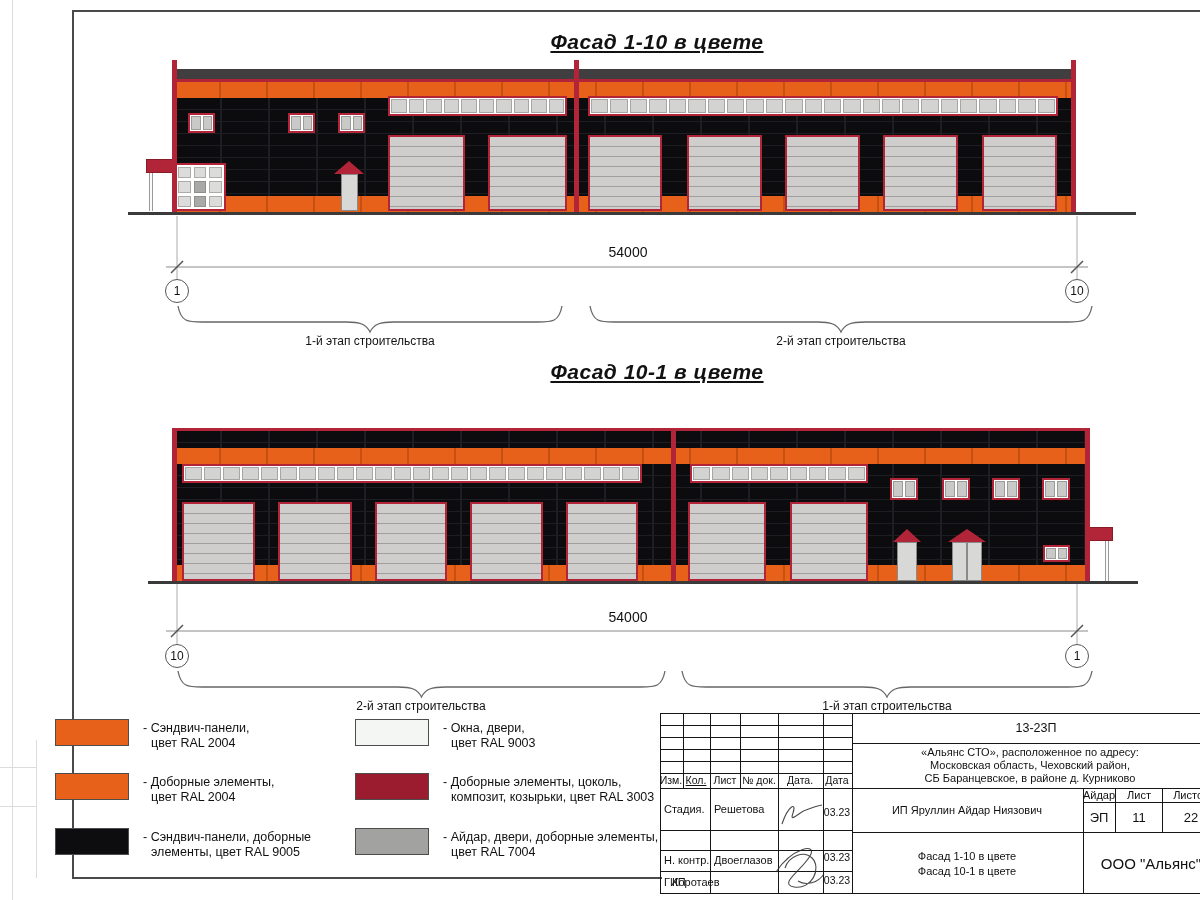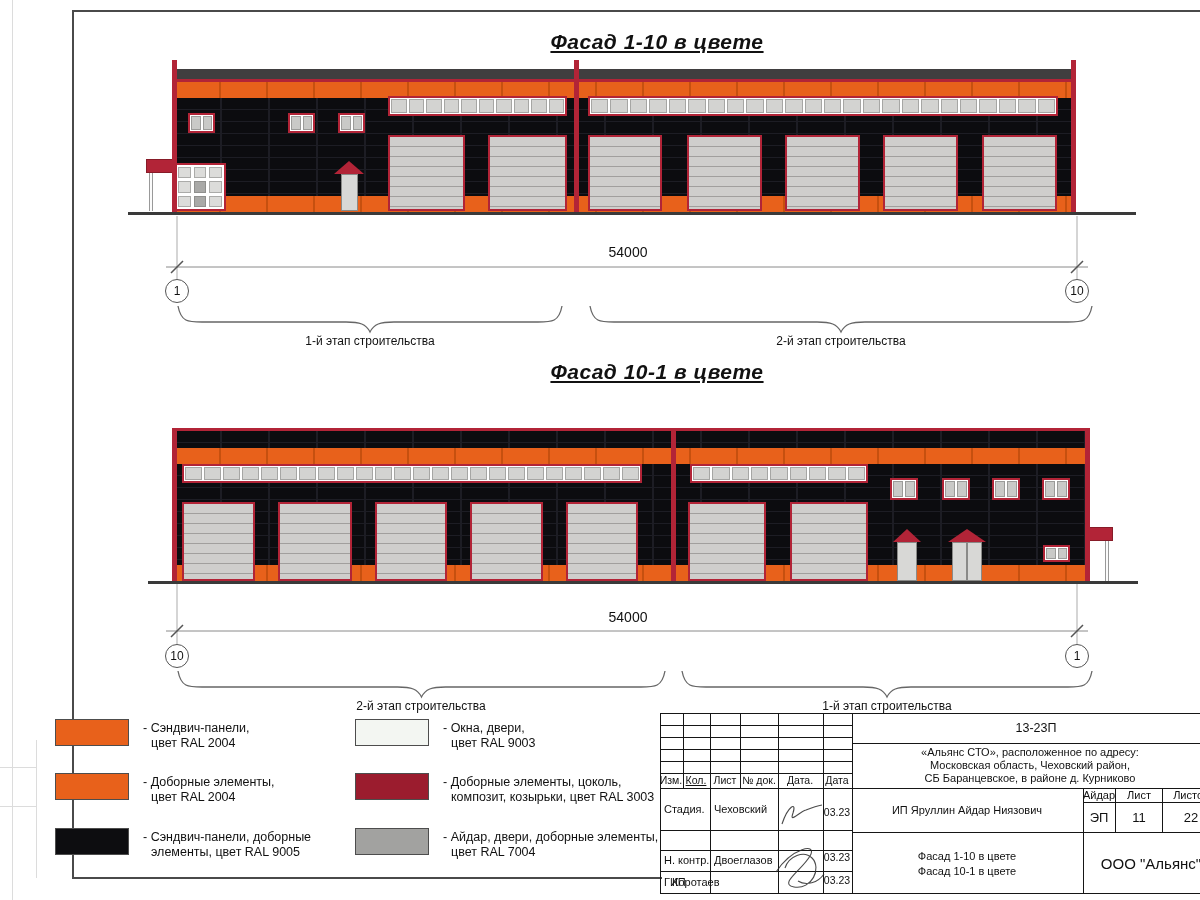--- a/index.html
+++ b/index.html
@@ -296,21 +296,21 @@
     <div class="addr" style="left:1030px;top:752px;">«Альянс СТО», расположенное по адресу:</div>
     <div class="addr" style="left:1030px;top:765px;">Московская область, Чеховский район,</div>
     <div class="addr" style="left:1030px;top:778px;">СБ Баранцевское, в районе д. Курниково</div>
     <div class="tch" style="left:671px;top:780px;">Изм.</div>
     <div class="tch" style="left:696px;top:780px;text-decoration:underline;">Кол.</div>
     <div class="tch" style="left:725px;top:780px;">Лист</div>
     <div class="tch" style="left:759px;top:780px;">№ док.</div>
     <div class="tch" style="left:800px;top:780px;">Дата.</div>
     <div class="tch" style="left:837px;top:780px;">Дата</div>
     <div class="tll" style="left:664px;top:809px;">Стадия.</div>
-    <div class="tll" style="left:714px;top:809px;">Чеховский</div>
+    <div class="tll" style="left:714px;top:809px;">Решетова</div>
     <div class="tch" style="left:837px;top:812px;">03.23</div>
     <div class="tll" style="left:664px;top:860px;">Н. контр.</div>
     <div class="tll" style="left:714px;top:860px;">Двоеглазов</div>
     <div class="tch" style="left:837px;top:857px;">03.23</div>
     <div class="tll" style="left:664px;top:882px;">ГИП</div>
     <div class="tll" style="left:672px;top:882px;text-align:center;">Коротаев</div>
     <div class="tch" style="left:837px;top:880px;">03.23</div>
     <div class="tc" style="left:967px;top:810px;">ИП Яруллин Айдар Ниязович</div>
     <div class="tch" style="left:1099px;top:795px;font-size:11px;">Айдар</div>
     <div class="tch" style="left:1139px;top:795px;font-size:11px;">Лист</div>

